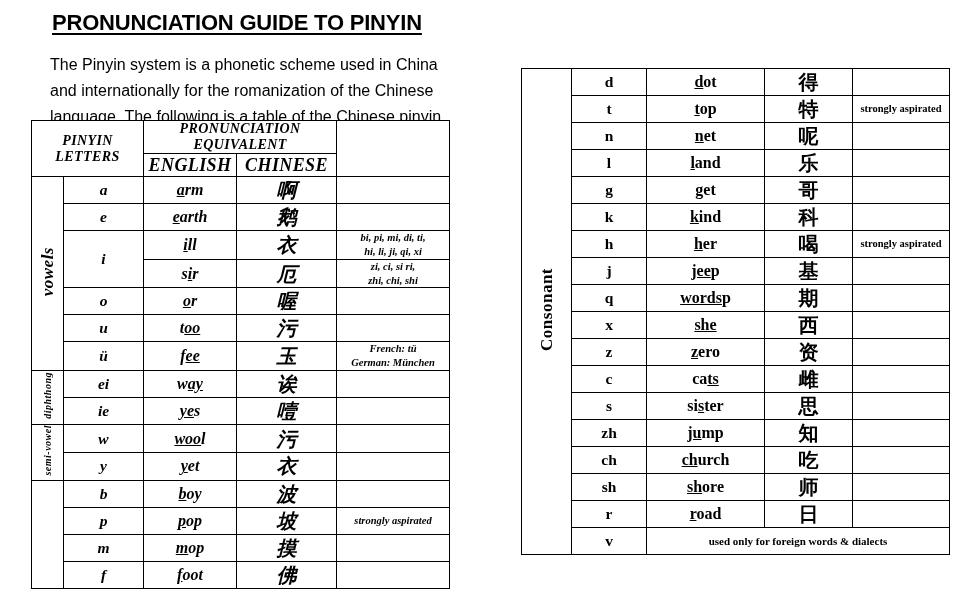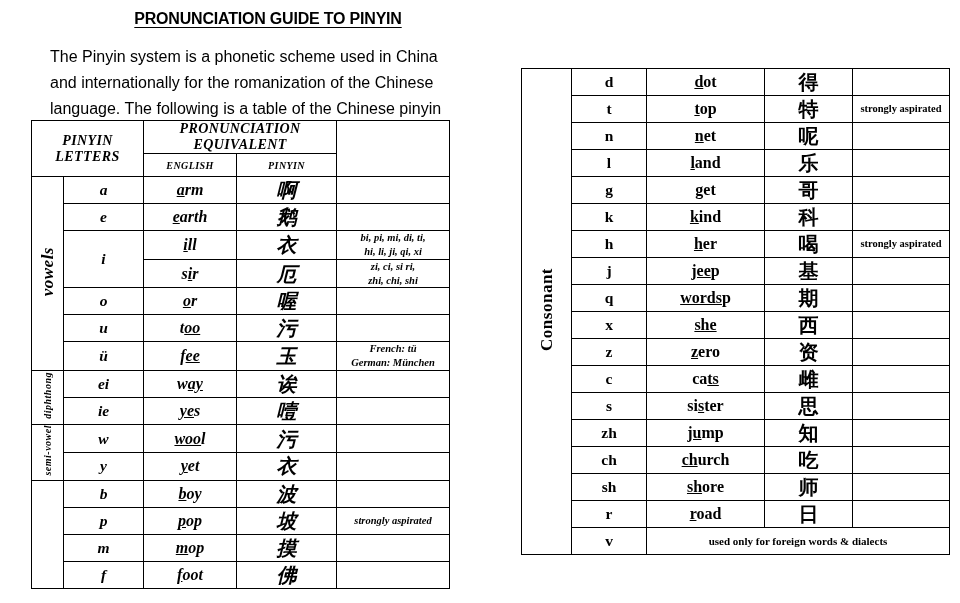--- a/index.html
+++ b/index.html
@@ -19,23 +19,22 @@
   
   #header {
     position: absolute;
     left: 34px;
     top: 10px;
     width: 450px;
   }
   #doc-title {
     font-family: "Liberation Sans", sans-serif;
     font-weight: bold;
-    font-size: 16px;
+    font-size: 22px;
     letter-spacing: -0.2px;
-    text-align: center;
     text-decoration: underline;
     text-underline-offset: 3px;
     margin: 0 0 7px 0;
     padding-left: 18px;
   }
   #doc-intro {
     font-family: "Liberation Sans", sans-serif;
     font-size: 16px;
     line-height: 1.62;
     margin: 16px;
@@ -84,21 +83,21 @@
   .rcol-group  { width: 50px; }
   .rcol-letter { width: 75px; }
   .rcol-eng    { width: 118px; }
   .rcol-chi    { width: 88px; }
   .rcol-note   { width: 97px; }
 
   
   .hdr {
     font-family: "Liberation Serif", serif;
     font-weight: bold;
-    font-size: 10px;
+    font-size: 18px;
     letter-spacing: 0.4px;
     height: 22px;
   }
   .hdr-big { font-size: 14px; }
 
   
   .cell-letter {
     font-size: 15.5px;
     height: 26px;
     font-family: "Liberation Serif", serif;
@@ -163,21 +162,21 @@
         <col class="col-note">
     </colgroup>
     <thead>
       <tr>
         <td class="hdr hdr-big" colspan="2" rowspan="2">PINYIN LETTERS</td>
         <td class="hdr hdr-big" colspan="2">PRONUNCIATION EQUIVALENT</td>
         <td class="hdr" rowspan="2"></td>
       </tr>
       <tr>
         <td class="hdr">ENGLISH</td>
-        <td class="hdr">PINYIN</td>
+        <td class="hdr">CHINESE</td>
       </tr>
     </thead>
     <tbody id="vowel-body">
         <tr>
           <td rowspan="7"><span class="rot rot-vowels">vowels</span></td>
           <td class="cell-letter">a</td>
           <td class="cell-eng "><span class="u">a</span>rm</td>
           <td class="cell-chi">啊</td>
           <td class="cell-note"></td>
         </tr>

